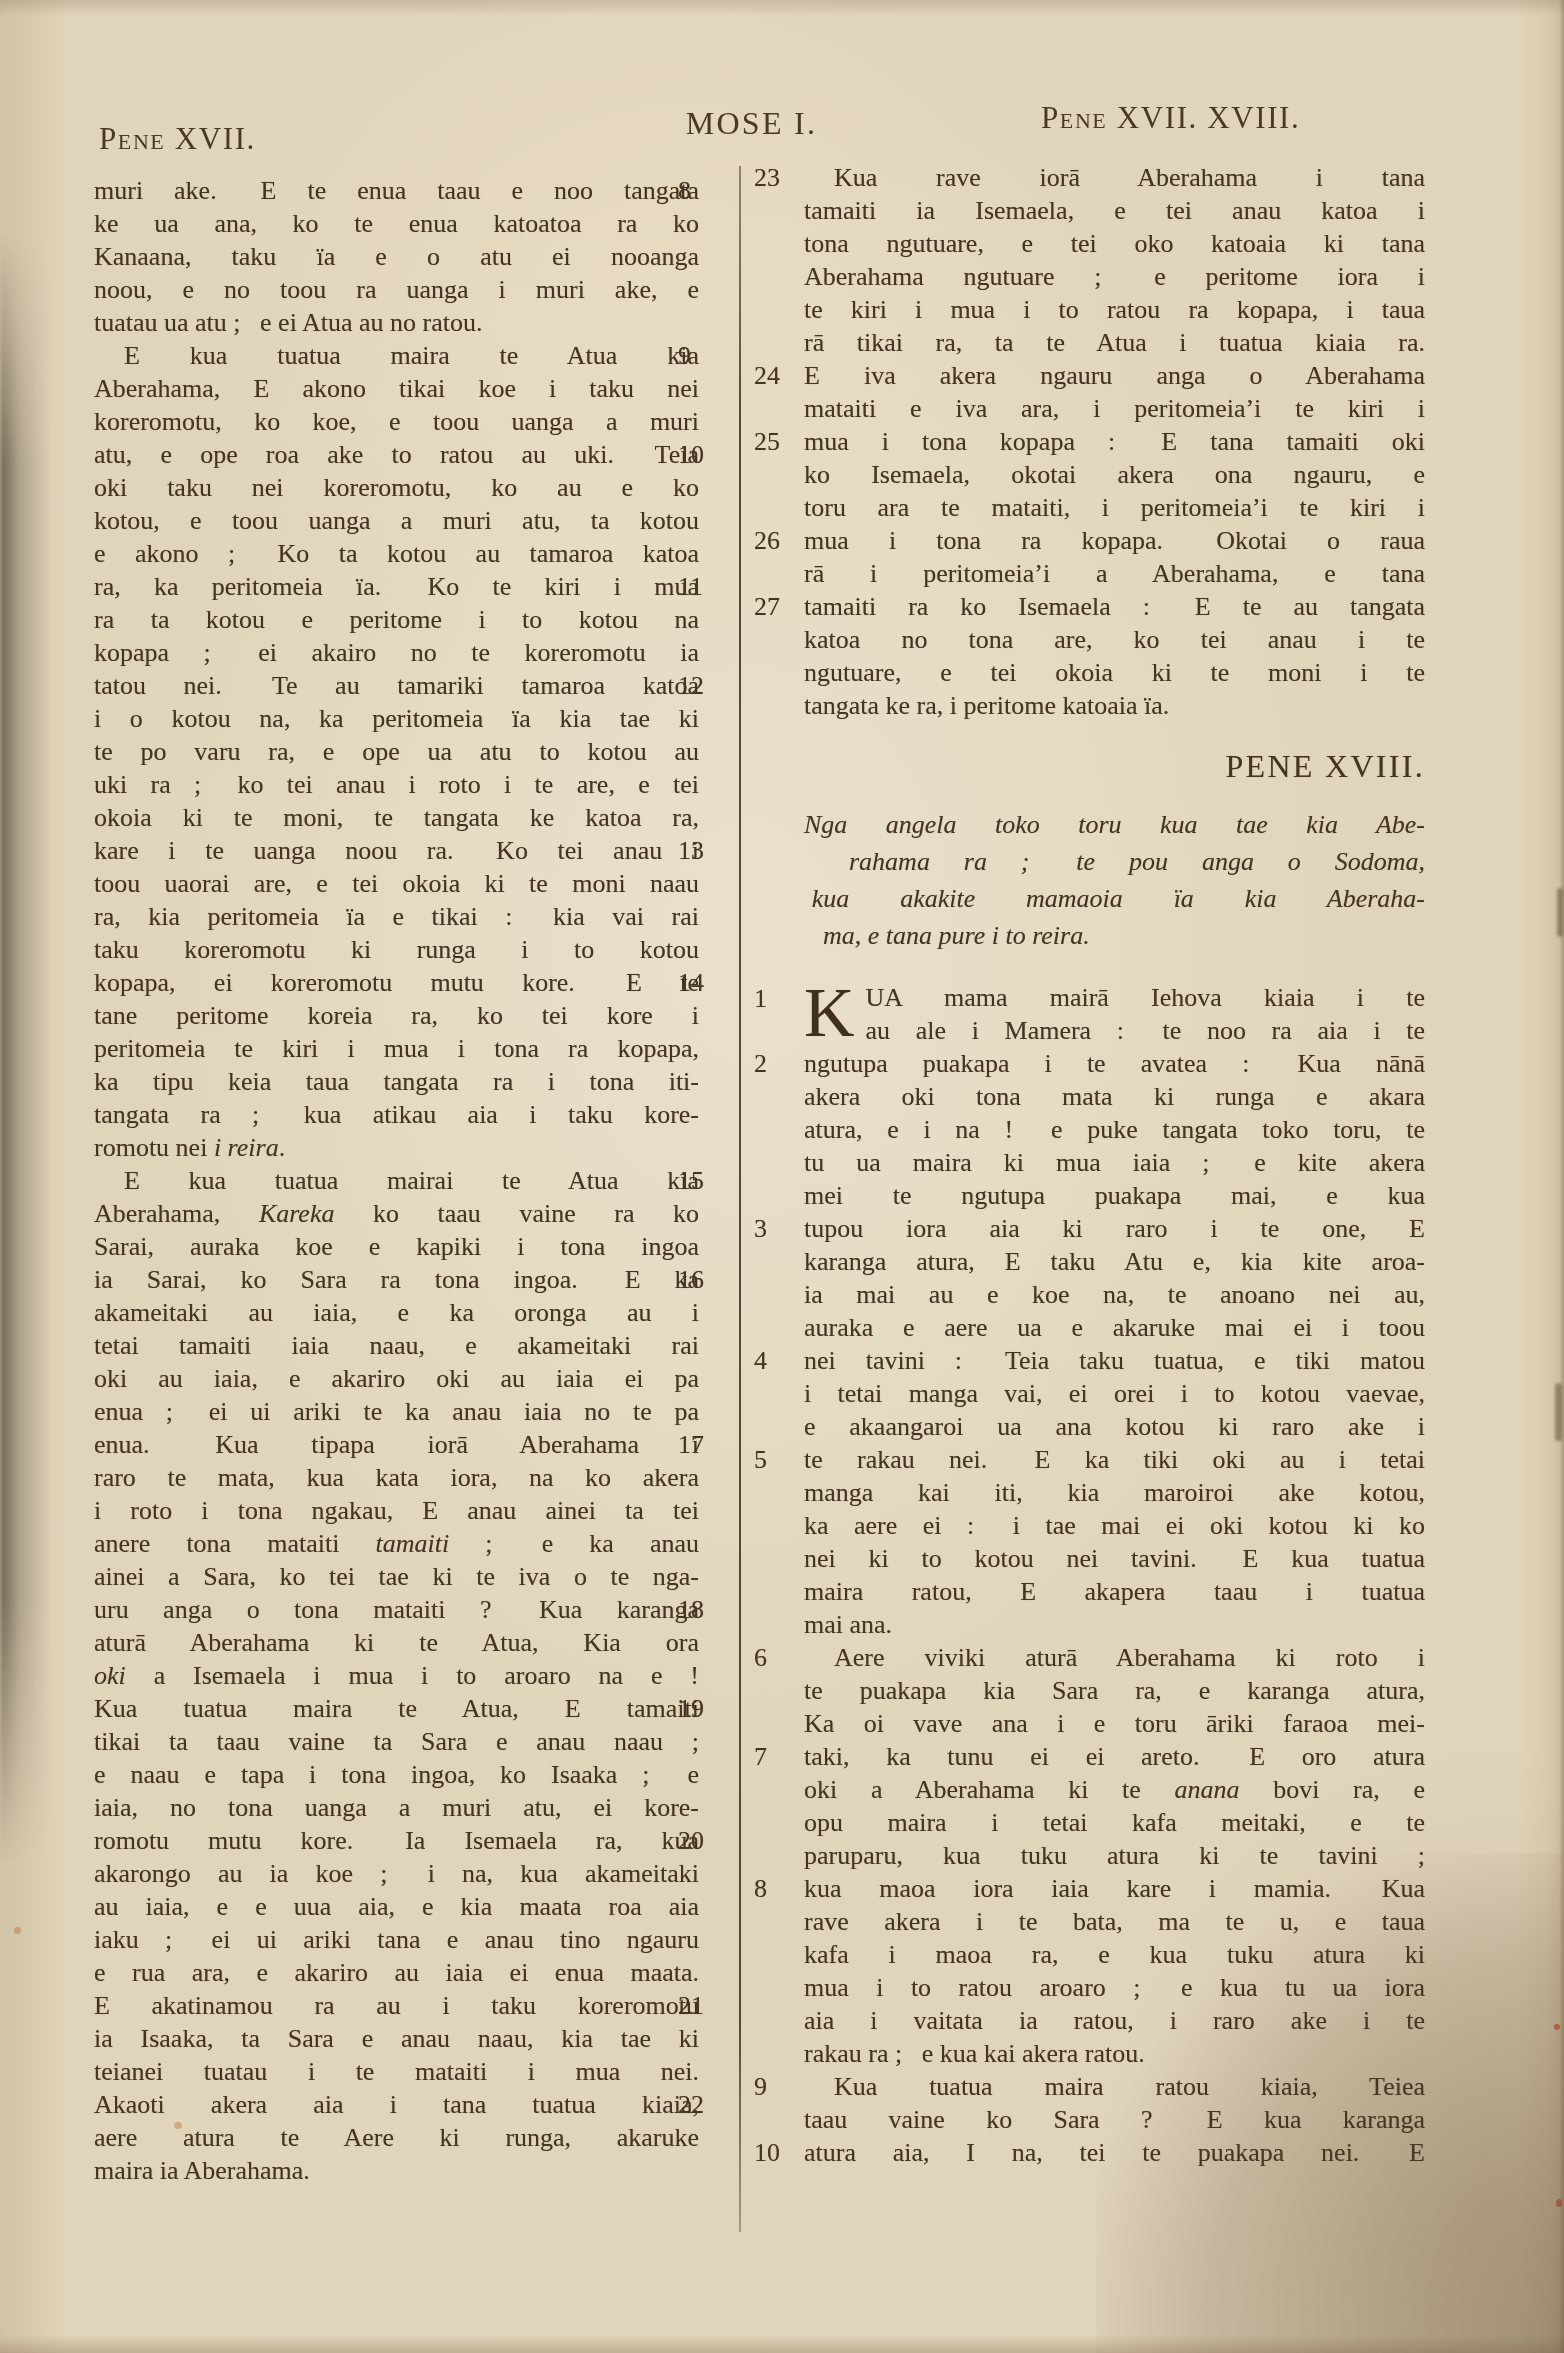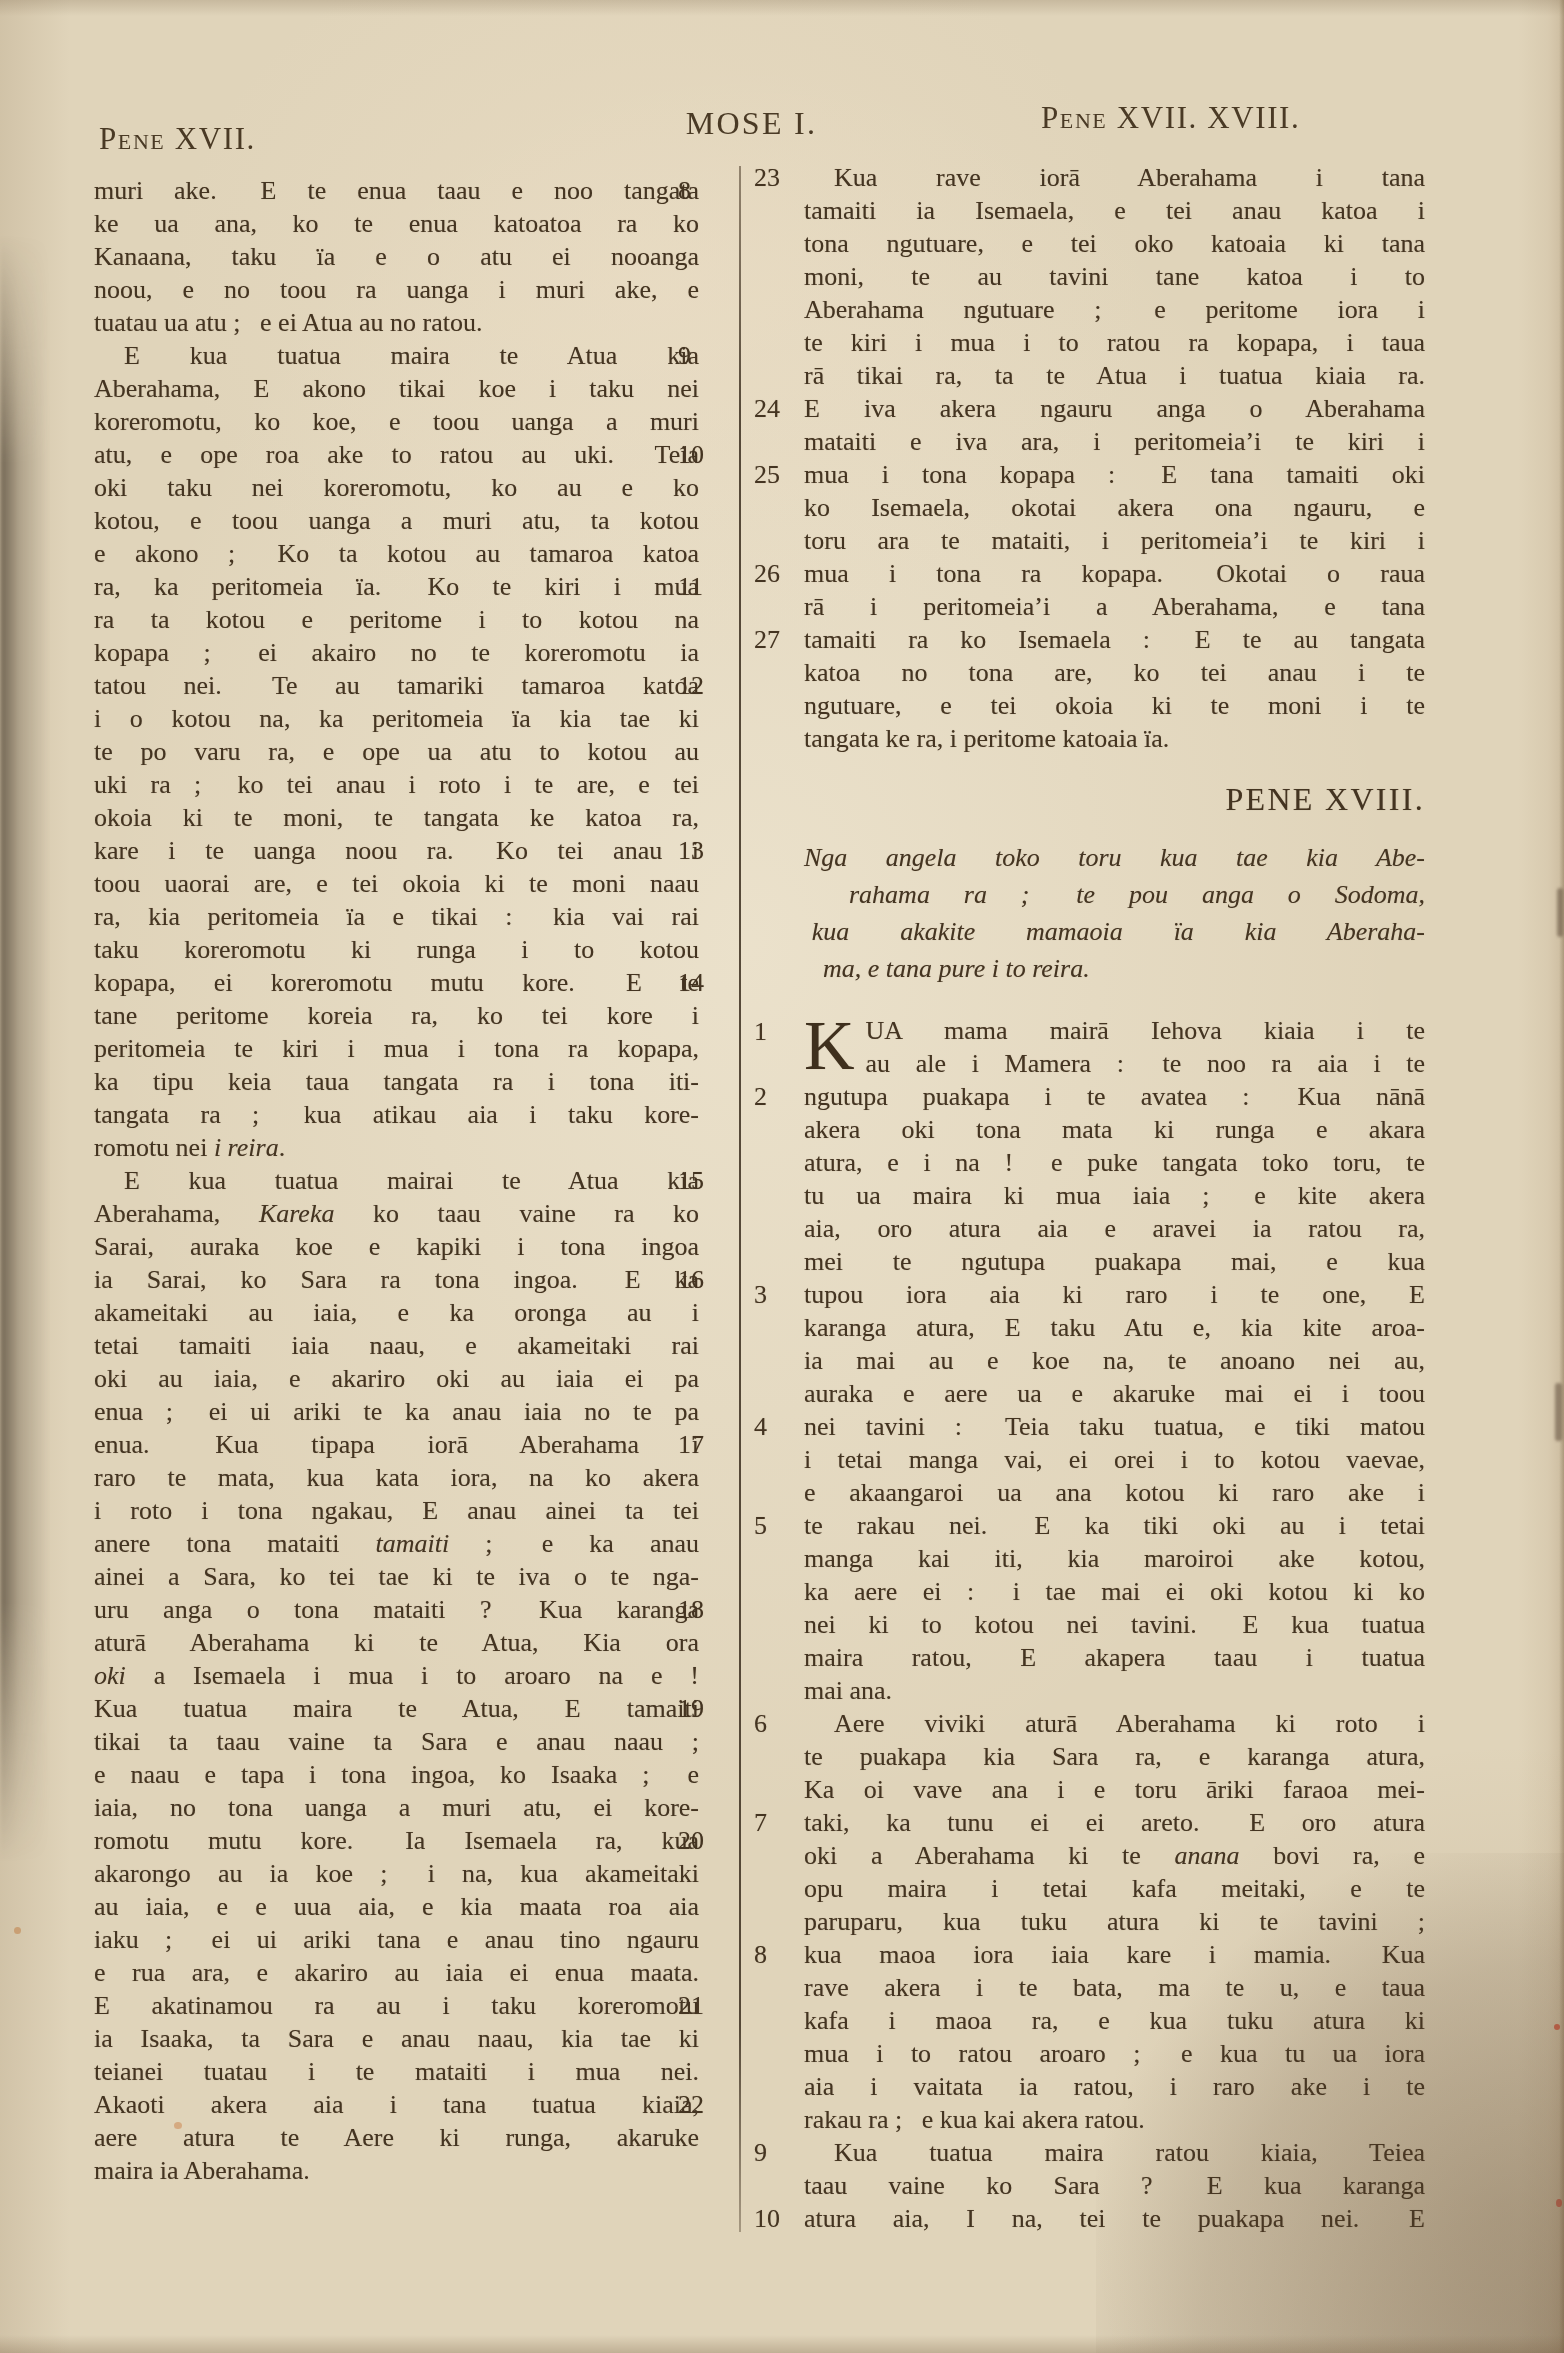--- a/index.html
+++ b/index.html
@@ -141,21 +141,20 @@
       <div class="tl"><span>Akaoti akera aia i tana tuatua kiaia,</span><span class="vn">22</span></div>
       <div class="tl"><span>aere atura te Aere ki runga, akaruke</span></div>
       <div class="tl end"><span>maira ia Aberahama.</span></div>
     </div>
 
   <div class="col col-right">
     <div>
         <div class="tl ind"><span>Kua rave iorā Aberahama i tana</span><span class="vn">23</span></div>
         <div class="tl"><span>tamaiti ia Isemaela, e tei anau katoa i</span></div>
         <div class="tl"><span>tona ngutuare, e tei oko katoaia ki tana</span></div>
-        <div class="tl"><span>moni, te au tavini tane katoa i to</span></div>
         <div class="tl"><span>Aberahama ngutuare ;  e peritome iora i</span></div>
         <div class="tl"><span>te kiri i mua i to ratou ra kopapa, i taua</span></div>
         <div class="tl"><span>rā tikai ra, ta te Atua i tuatua kiaia ra.</span></div>
         <div class="tl"><span>E iva akera ngauru anga o Aberahama</span><span class="vn">24</span></div>
         <div class="tl"><span>mataiti e iva ara, i peritomeia’i te kiri i</span></div>
         <div class="tl"><span>mua i tona kopapa :  E tana tamaiti oki</span><span class="vn">25</span></div>
         <div class="tl"><span>ko Isemaela, okotai akera ona ngauru, e</span></div>
         <div class="tl"><span>toru ara te mataiti, i peritomeia’i te kiri i</span></div>
         <div class="tl"><span>mua i tona ra kopapa.  Okotai o raua</span><span class="vn">26</span></div>
         <div class="tl"><span>rā i peritomeia’i a Aberahama, e tana</span></div>
@@ -175,21 +174,20 @@
       <span class="vn">1</span>
       <span class="dropcap">K</span>
       <div class="tl">UA mama mairā Iehova kiaia i te</div>
       <div class="tl">au ale i Mamera :  te noo ra aia i te</div>
     </div>
     <div class="part2">
         <div class="tl"><span>ngutupa puakapa i te avatea :  Kua nānā</span><span class="vn">2</span></div>
         <div class="tl"><span>akera oki tona mata ki runga e akara</span></div>
         <div class="tl"><span>atura, e i na !  e puke tangata toko toru, te</span></div>
         <div class="tl"><span>tu ua maira ki mua iaia ;  e kite akera</span></div>
-        <div class="tl"><span>aia, oro atura aia e aravei ia ratou ra,</span></div>
         <div class="tl"><span>mei te ngutupa puakapa mai, e kua</span></div>
         <div class="tl"><span>tupou iora aia ki raro i te one, E</span><span class="vn">3</span></div>
         <div class="tl"><span>karanga atura, E taku Atu e, kia kite aroa-</span></div>
         <div class="tl"><span>ia mai au e koe na, te anoano nei au,</span></div>
         <div class="tl"><span>auraka e aere ua e akaruke mai ei i toou</span></div>
         <div class="tl"><span>nei tavini :  Teia taku tuatua, e tiki matou</span><span class="vn">4</span></div>
         <div class="tl"><span>i tetai manga vai, ei orei i to kotou vaevae,</span></div>
         <div class="tl"><span>e akaangaroi ua ana kotou ki raro ake i</span></div>
         <div class="tl"><span>te rakau nei.  E ka tiki oki au i tetai</span><span class="vn">5</span></div>
         <div class="tl"><span>manga kai iti, kia maroiroi ake kotou,</span></div>

